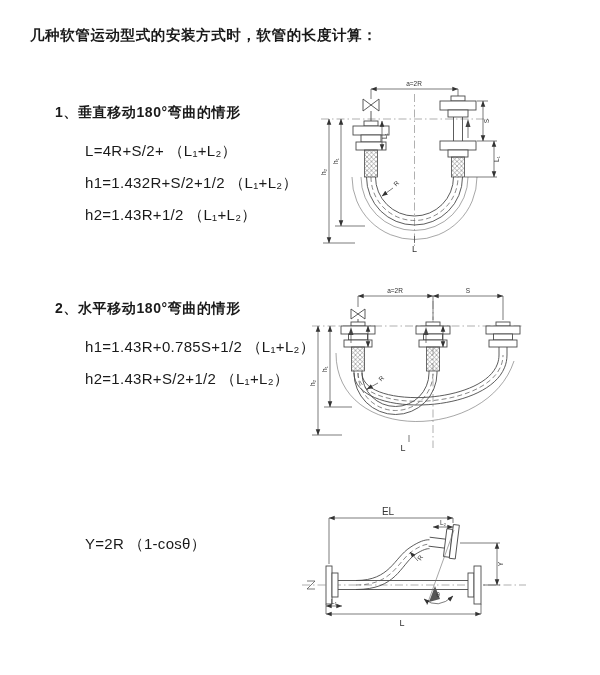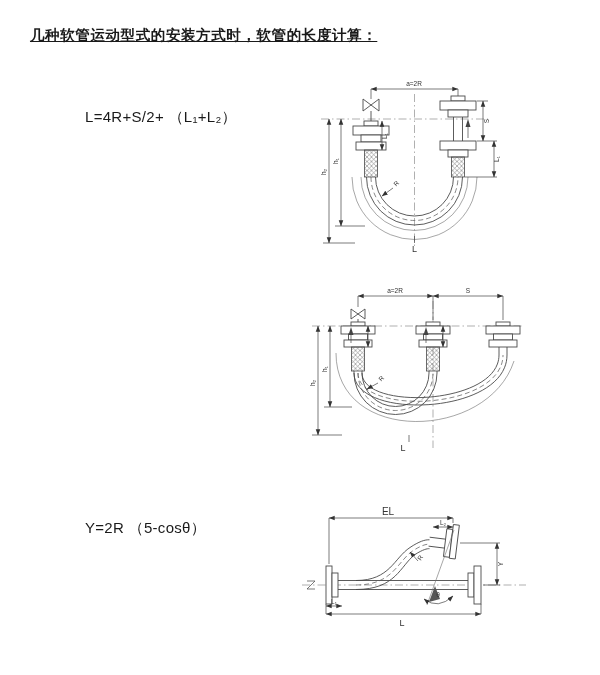--- a/index.html
+++ b/index.html
@@ -1,26 +1,26 @@
 <!DOCTYPE html>
 <html><head>
 <meta charset="utf-8">
 <style>
   html,body{margin:0;padding:0;}
   body{
     width:600px;height:675px;position:relative;background:#ffffff;
     font-family:"Liberation Sans","DejaVu Sans",sans-serif;color:#1a1a1a;
     overflow:hidden;
   }
-  .title{position:absolute;left:30px;top:26px;font-size:14.5px;font-weight:bold;letter-spacing:.6px;text-decoration:underline;}
+  .title{position:absolute;left:30px;top:26px;font-size:14.5px;font-weight:bold;letter-spacing:.6px;}
   .sec{position:absolute;left:55px;}
   #sec1{top:104px}#sec2{top:300px}#sec3{top:515px}
   .sec h3{margin:0;font-size:14px;font-weight:bold;letter-spacing:.6px;}
   .f{margin:15px 0 0 30px;font-size:15px;line-height:17px;letter-spacing:.3px;white-space:nowrap;}
-  .f:first-of-type{margin-top:4px;}
+  .f:first-of-type{margin-top:20px;}
   .dia{position:absolute;}
   #d1{left:313px;top:76px}#d2{left:306px;top:283px}#d3{left:298px;top:506px}
   svg{overflow:visible}
   svg text{font-family:"Liberation Sans","DejaVu Sans",sans-serif;fill:#333;}
   .lbl{font-size:6.5px}
   .lbl-b{font-size:9px}
   .dw{stroke:#4a4a4a;stroke-width:.9;fill:none}
   .thin{stroke:#6b6b6b;stroke-width:.6;fill:none}
   .cl{stroke:#7a7a7a;stroke-width:.6;fill:none;stroke-dasharray:8 3 1.5 3}
   .hd{stroke:#555;stroke-width:.7;fill:none;stroke-dasharray:5 3}
@@ -38,28 +38,34 @@
     </marker>
     <pattern id="xh" width="4.5" height="4.5" patternUnits="userSpaceOnUse">
       <path d="M0 0L4.5 4.5M4.5 0L0 4.5" stroke="#808080" stroke-width="0.6"></path>
     </pattern>
   </defs>
 </svg>
 
 <div class="title">几种软管运动型式的安装方式时，软管的长度计算：</div>
 
 <div class="sec" id="sec1">
+  <h3>1、垂直移动180°弯曲的情形</h3>
   <div class="f">L=4R+S/2+ （L₁+L₂）</div>
+  <div class="f">h1=1.432R+S/2+1/2 （L₁+L₂）</div>
+  <div class="f">h2=1.43R+1/2 （L₁+L₂）</div>
 </div>
 
 <div class="sec" id="sec2">
+  <h3>2、水平移动180°弯曲的情形</h3>
+  <div class="f">h1=1.43R+0.785S+1/2 （L₁+L₂）</div>
+  <div class="f">h2=1.43R+S/2+1/2 （L₁+L₂）</div>
 </div>
 
 <div class="sec" id="sec3">
-  <div class="f">Y=2R （5-cosθ）</div>
+  <div class="f">Y=2R （1-cosθ）</div>
 </div>
 
 <svg id="d1" class="dia" width="225" height="180" viewBox="0 0 225 180">
 
   <line class="cl" x1="8" y1="43" x2="175" y2="43"></line>
   <line class="cl" x1="101.5" y1="18" x2="101.5" y2="172"></line>
 
   <line class="dim" x1="145" y1="13" x2="145" y2="20"></line>
   <line class="dim" x1="58" y1="13" x2="58" y2="23"></line>
   <line class="dim" x1="58" y1="13" x2="145" y2="13" marker-start="url(#ar)" marker-end="url(#ar)"></line>

